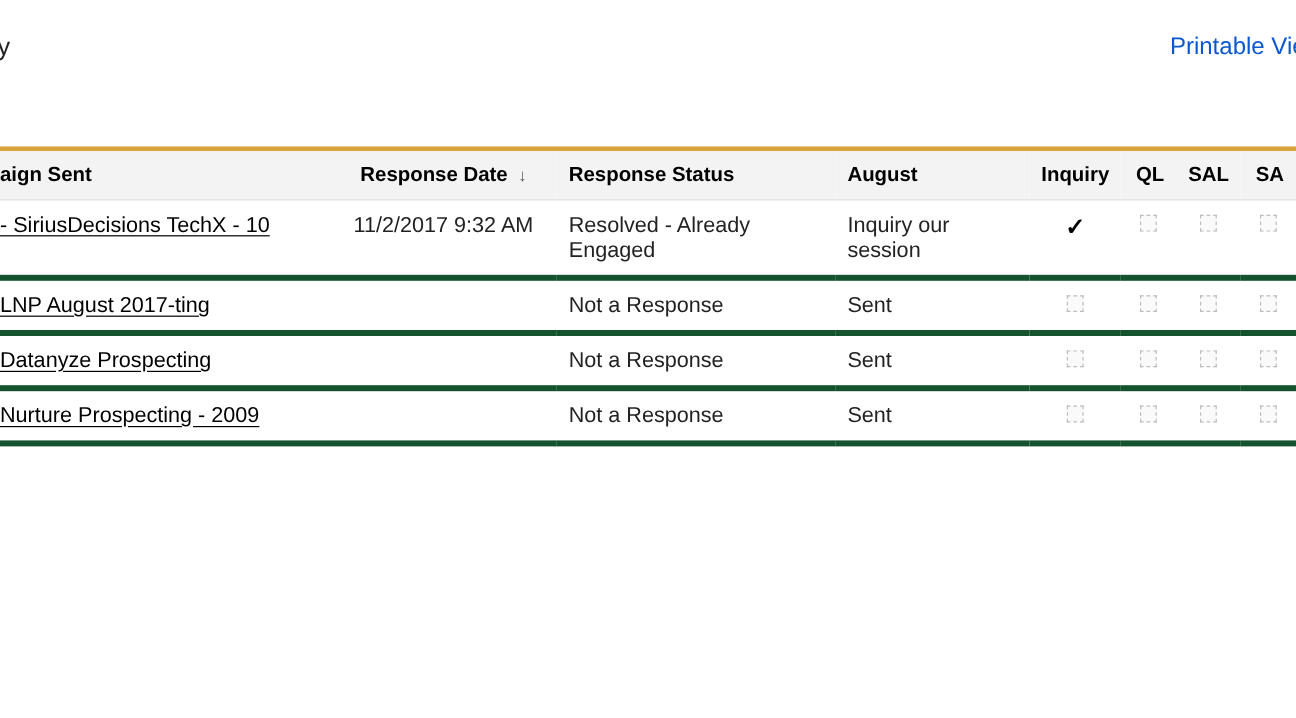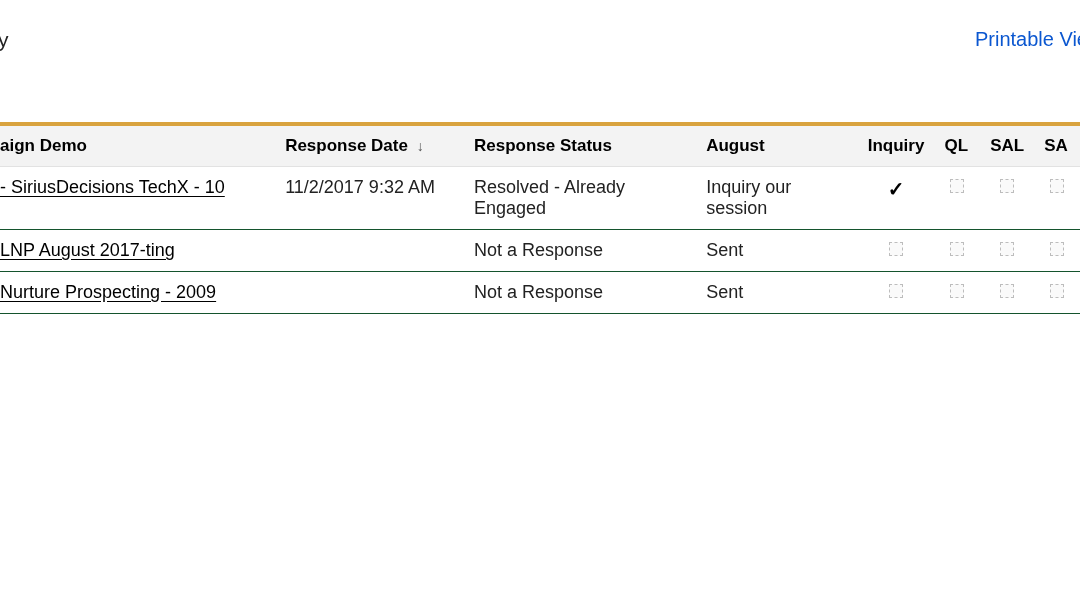--- a/index.html
+++ b/index.html
@@ -49,28 +49,28 @@
     font-weight: 700;
     font-size: 17px;
     color: #000;
     background: #f3f3f3;
     padding: 10px 10px 10px 10px;
     border-bottom: 1px solid #e2e2e2;
     white-space: nowrap;
   }
   tbody td {
     padding: 10px 10px;
-    border-bottom: 1px solid #14532d;
+    border-bottom: 5px solid #14532d;
     vertical-align: top;
     font-size: 18px;
     color: #222;
     margin-top: 32px;
   }
   .col-campaign { width: 290px; padding-left: 0;}
-  .col-resp-date { width: 192px; }
+  .col-resp-date { width: 192px; text-align: center; }
   .col-resp-status { width: 240px; }
   .col-status { width: 170px; }
   .col-check { width: 46px; text-align: center; }
   thead th.col-campaign { padding-left: 0; }
   
   .campaign-link {
     color: #000;
     text-decoration: underline;
     text-underline-offset: 3px;
     cursor: pointer;
@@ -89,35 +89,35 @@
     color: #000;
     font-weight: bold;
   }
   .check-empty {
     display: inline-block;
     width: 14px;
     height: 14px;
     border: 1px dashed #bdbdbd;
     background: #fafafa;
   }
-  thead th.col-check { text-align: left; }
+  thead th.col-check { text-align: right; }
 </style>
 </head>
 <body>
 
 <div class="topbar">
   <div class="top-left">y</div>
   <div class="top-right">Printable Vie</div>
 </div>
 
 <div class="table-wrap">
   <table>
     <thead>
       <tr>
-        <th class="col-campaign">aign Demo</th>
+        <th class="col-campaign">aign Sent</th>
         <th class="col-resp-date">
           <span>Response Date</span>
           <span class="sort-arrow">↓</span>
         </th>
         <th class="col-resp-status">Response Status</th>
         <th class="col-status">August</th>
         <th class="col-check">Inquiry</th>
         <th class="col-check">QL</th>
         <th class="col-check">SAL</th>
         <th class="col-check">SA</th>
@@ -138,20 +138,30 @@
           <td class="col-campaign"><span class="campaign-link">LNP August 2017-ting</span></td>
           <td class="col-resp-date"></td>
           <td class="col-resp-status">Not a Response</td>
           <td class="col-status">Sent</td>
           <td class="col-check check-cell"><span class="check-empty"></span></td>
           <td class="col-check check-cell"><span class="check-empty"></span></td>
           <td class="col-check check-cell"><span class="check-empty"></span></td>
           <td class="col-check check-cell"><span class="check-empty"></span></td>
         </tr>
         <tr>
+          <td class="col-campaign"><span class="campaign-link">Datanyze Prospecting</span></td>
+          <td class="col-resp-date"></td>
+          <td class="col-resp-status">Not a Response</td>
+          <td class="col-status">Sent</td>
+          <td class="col-check check-cell"><span class="check-empty"></span></td>
+          <td class="col-check check-cell"><span class="check-empty"></span></td>
+          <td class="col-check check-cell"><span class="check-empty"></span></td>
+          <td class="col-check check-cell"><span class="check-empty"></span></td>
+        </tr>
+        <tr>
           <td class="col-campaign"><span class="campaign-link">Nurture Prospecting - 2009</span></td>
           <td class="col-resp-date"></td>
           <td class="col-resp-status">Not a Response</td>
           <td class="col-status">Sent</td>
           <td class="col-check check-cell"><span class="check-empty"></span></td>
           <td class="col-check check-cell"><span class="check-empty"></span></td>
           <td class="col-check check-cell"><span class="check-empty"></span></td>
           <td class="col-check check-cell"><span class="check-empty"></span></td>
         </tr>
       </tbody>

